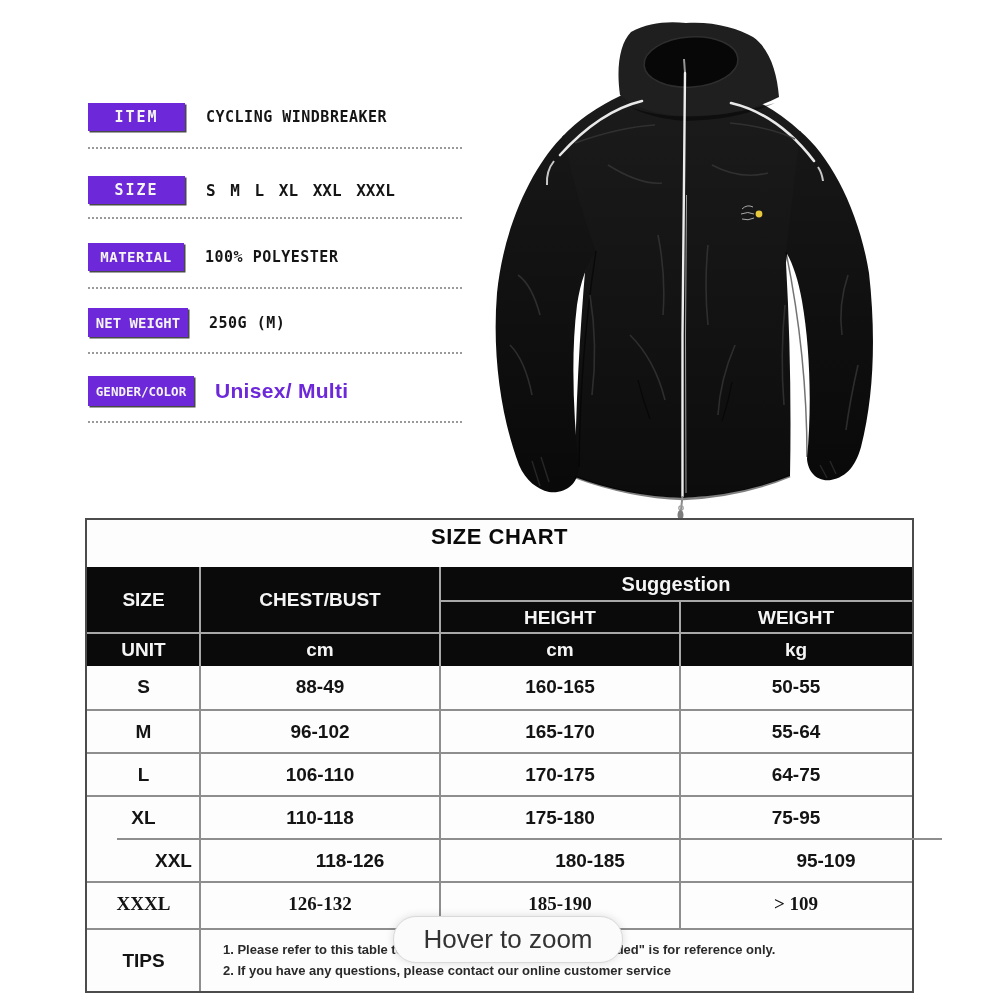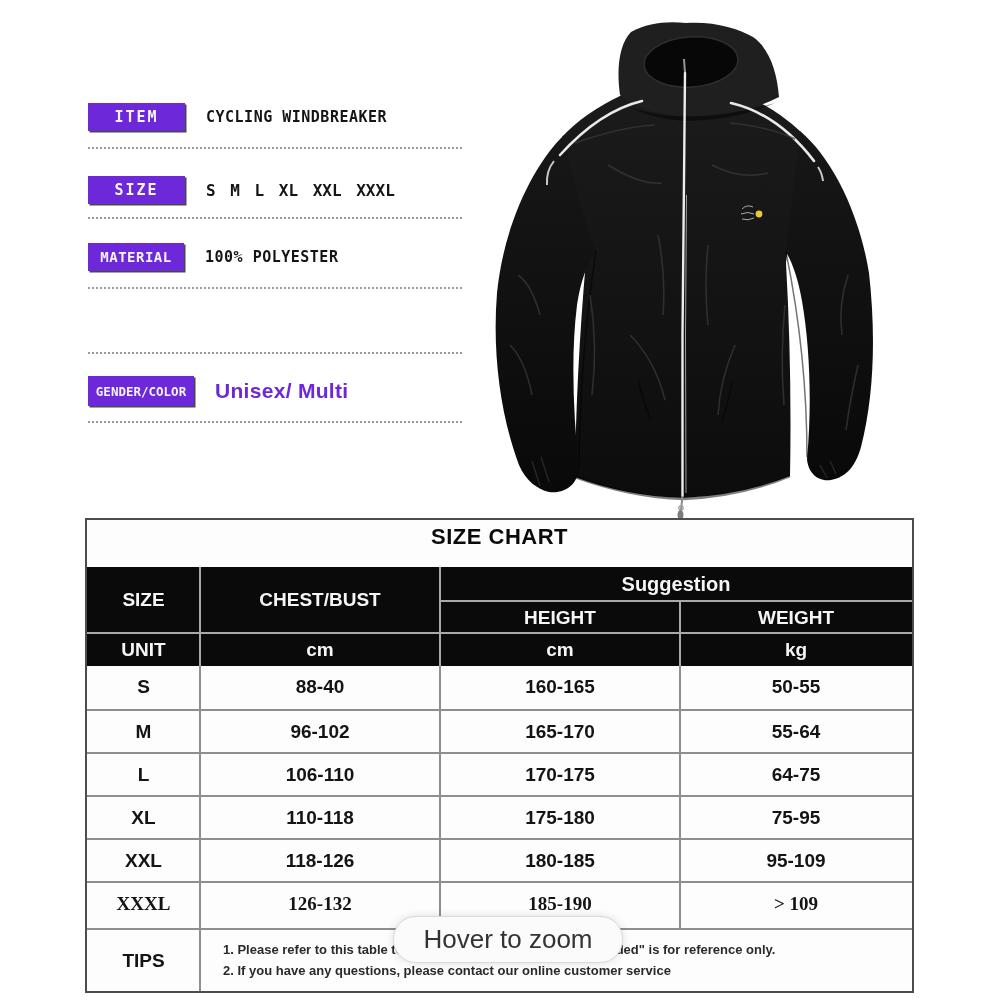--- a/index.html
+++ b/index.html
@@ -87,20 +87,24 @@
     <div class="info-value">S M L XL XXL XXXL</div>
   </div>
   <div class="dots d2"></div>
 
   <div class="info-row r3">
     <div class="info-box">MATERIAL</div>
     <div class="info-value">100% POLYESTER</div>
   </div>
   <div class="dots d3"></div>
 
+  <div class="info-row r4">
+    <div class="info-box">NET WEIGHT</div>
+    <div class="info-value">250G (M)</div>
+  </div>
   <div class="dots d4"></div>
 
   <div class="info-row r5">
     <div class="info-box">GENDER/COLOR</div>
     <div class="info-value">Unisex/ Multi</div>
   </div>
   <div class="dots d5"></div>
 
   <div class="jacket-wrap">
     <svg width="410" height="510" viewBox="0 0 410 510" xmlns="http://www.w3.org/2000/svg">
@@ -212,21 +216,21 @@
     <div class="cell hc h-kg">kg</div>
 
     <div class="hline" style="left:353px; top:80px; width:472px; height:2px;"></div>
     <div class="hline" style="left:0; top:112px; width:825px; height:2px;"></div>
     <div class="hline" style="left:112px; top:47px; width:2px; height:99px;"></div>
     <div class="hline" style="left:352px; top:47px; width:2px; height:99px;"></div>
     <div class="hline" style="left:592px; top:80px; width:2px; height:66px;"></div>
 
     <div class="data-row" style="top:146px;">
       <div class="cell dc c-size">S</div>
-      <div class="cell dc c-chest">88-40</div>
+      <div class="cell dc c-chest">88-49</div>
       <div class="cell dc c-height">160-165</div>
       <div class="cell dc c-weight">50-55</div>
     </div>
     <div class="data-row bt" style="top:189px;">
       <div class="cell dc c-size">M</div>
       <div class="cell dc c-chest">96-102</div>
       <div class="cell dc c-height">165-170</div>
       <div class="cell dc c-weight">55-64</div>
     </div>
     <div class="data-row bt" style="top:232px;">
@@ -234,21 +238,21 @@
       <div class="cell dc c-chest">106-110</div>
       <div class="cell dc c-height">170-175</div>
       <div class="cell dc c-weight">64-75</div>
     </div>
     <div class="data-row bt" style="top:275px;">
       <div class="cell dc c-size">XL</div>
       <div class="cell dc c-chest">110-118</div>
       <div class="cell dc c-height">175-180</div>
       <div class="cell dc c-weight">75-95</div>
     </div>
-    <div class="data-row bt" style="top:318px;">
+    <div class="data-row bt" style="top:318px;margin-left:30px;">
       <div class="cell dc c-size">XXL</div>
       <div class="cell dc c-chest">118-126</div>
       <div class="cell dc c-height">180-185</div>
       <div class="cell dc c-weight">95-109</div>
     </div>
     <div class="data-row bt" style="top:361px; height:47px;font-family:Liberation Serif, serif;">
       <div class="cell dc c-size">XXXL</div>
       <div class="cell dc c-chest">126-132</div>
       <div class="cell dc c-height">185-190</div>
       <div class="cell dc c-weight">&gt; 109</div>

